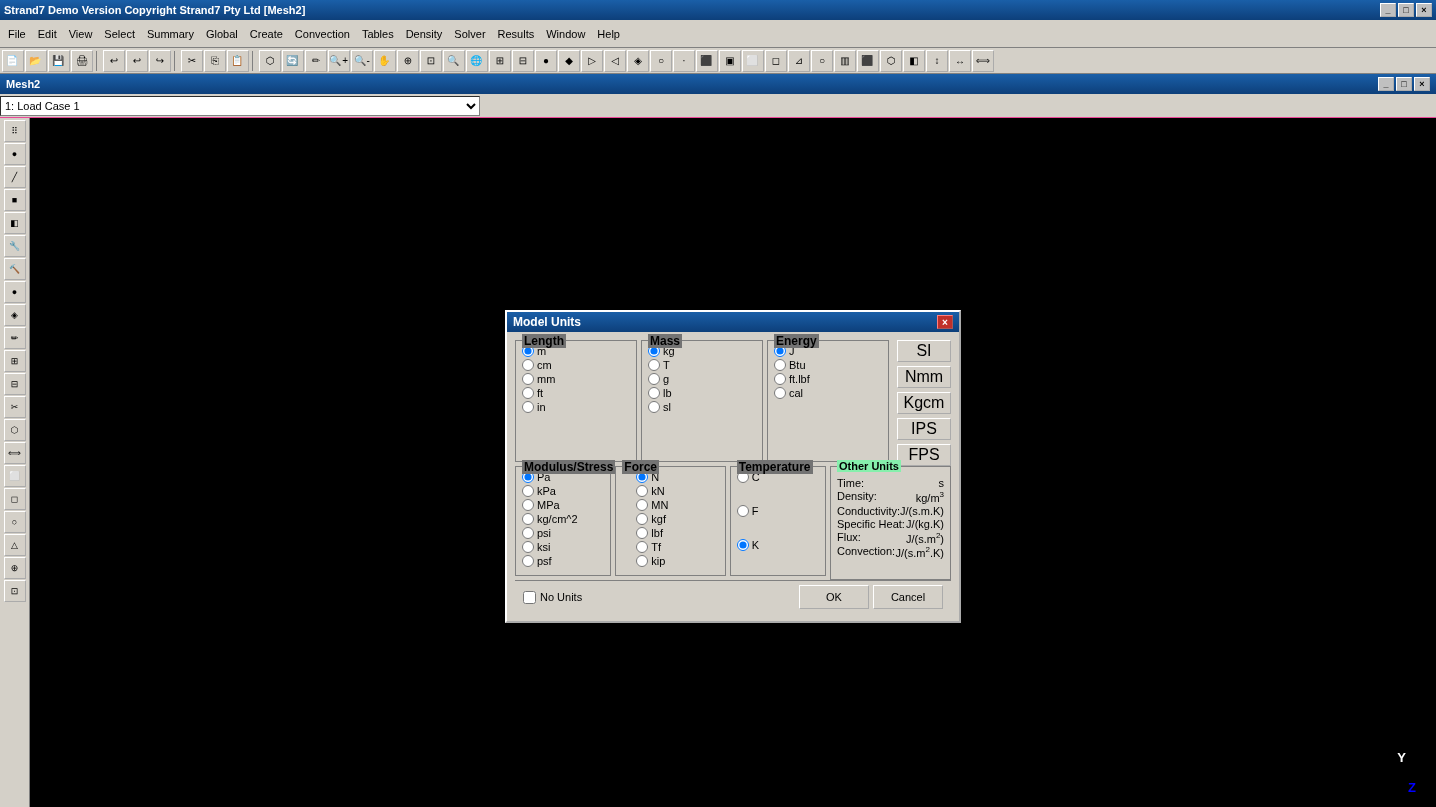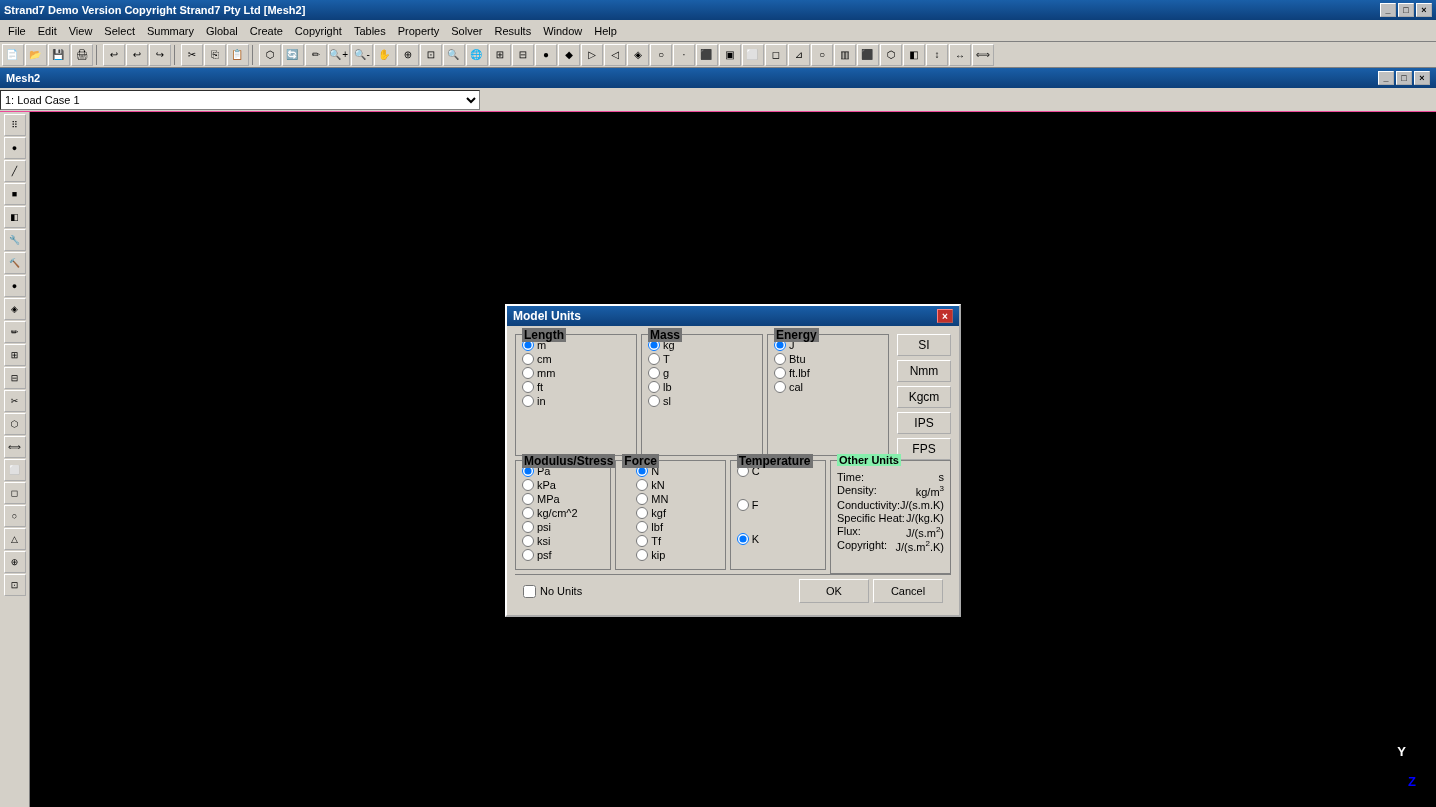--- a/index.html
+++ b/index.html
@@ -23,21 +23,21 @@
       background: #c0c0c0;
       border: 1px outset #fff;
       font-size: 9px;
       display: flex; align-items: center; justify-content: center;
       cursor: pointer; color: #000;
     }
 
     
     .menu-bar {
       background: #d4d0c8;
-      height: 22px;
+      height: 28px;
       display: flex;
       align-items: center;
       border-bottom: 1px solid #808080;
       padding: 0 2px;
     }
     .menu-item {
       padding: 2px 6px;
       font-size: 11px;
       color: #000;
       cursor: pointer;
@@ -211,21 +211,21 @@
     .preset-col {
       display: flex;
       flex-direction: column;
       gap: 4px;
       margin-left: 4px;
     }
     .preset-btn {
       width: 54px; height: 22px;
       background: #d4d0c8;
       border: 1px outset #fff;
-      font-size: 12px;
+      font-size: 16px;
       cursor: pointer;
       display: flex; align-items: center; justify-content: center;
     }
 
     
     .dialog-bottom {
       display: flex;
       align-items: center;
       padding: 4px 8px;
       border-top: 1px solid #808080;
@@ -254,23 +254,23 @@
 </div>
 
 <div class="menu-bar">
   <span class="menu-item">File</span>
   <span class="menu-item">Edit</span>
   <span class="menu-item">View</span>
   <span class="menu-item">Select</span>
   <span class="menu-item">Summary</span>
   <span class="menu-item">Global</span>
   <span class="menu-item">Create</span>
-  <span class="menu-item">Copyright</span>
+  <span class="menu-item">Convection</span>
   <span class="menu-item">Tables</span>
-  <span class="menu-item">Property</span>
+  <span class="menu-item">Density</span>
   <span class="menu-item">Solver</span>
   <span class="menu-item">Results</span>
   <span class="menu-item">Window</span>
   <span class="menu-item">Help</span>
 </div>
 
 <div class="toolbar">
   <div class="toolbar-btn">📄</div>
   <div class="toolbar-btn">📂</div>
   <div class="toolbar-btn">💾</div>
@@ -559,21 +559,21 @@
               </div>
               <div class="other-units-row">
                 <span>Specific Heat:</span>
                 <span>J/(kg.K)</span>
               </div>
               <div class="other-units-row">
                 <span>Flux:</span>
                 <span>J/(s.m<sup>2</sup>)</span>
               </div>
               <div class="other-units-row">
-                <span>Copyright:</span>
+                <span>Convection:</span>
                 <span>J/(s.m<sup>2</sup>.K)</span>
               </div>
             </div>
           </div>
 
           <div class="dialog-bottom">
             <input type="checkbox" style="">
             <span style="margin-left:4px;">No Units</span>
             <div style="flex:1;"></div>
             <button class="dialog-btn">OK</button>

